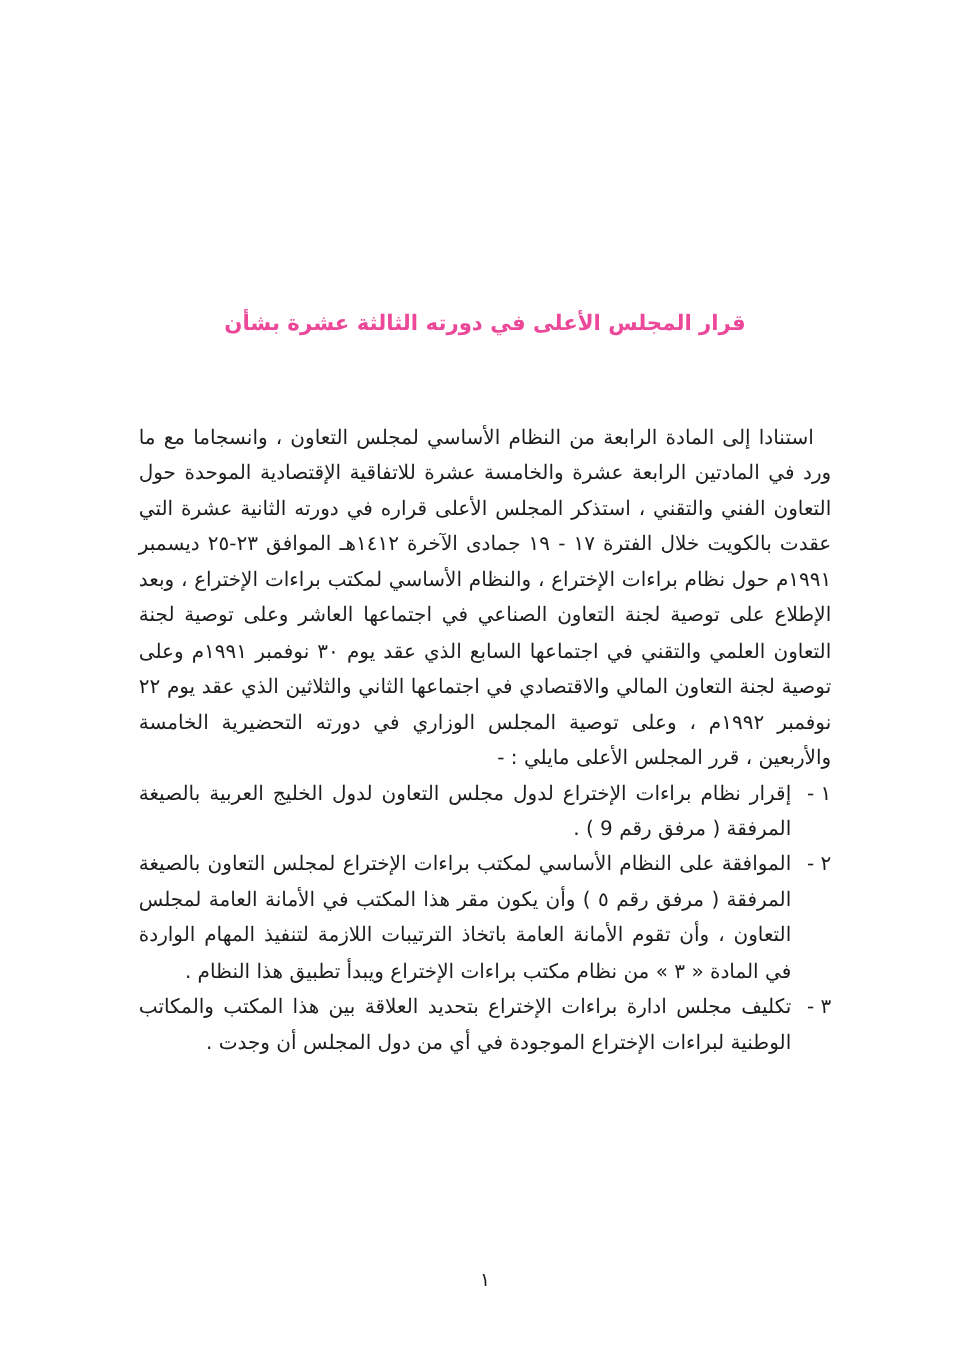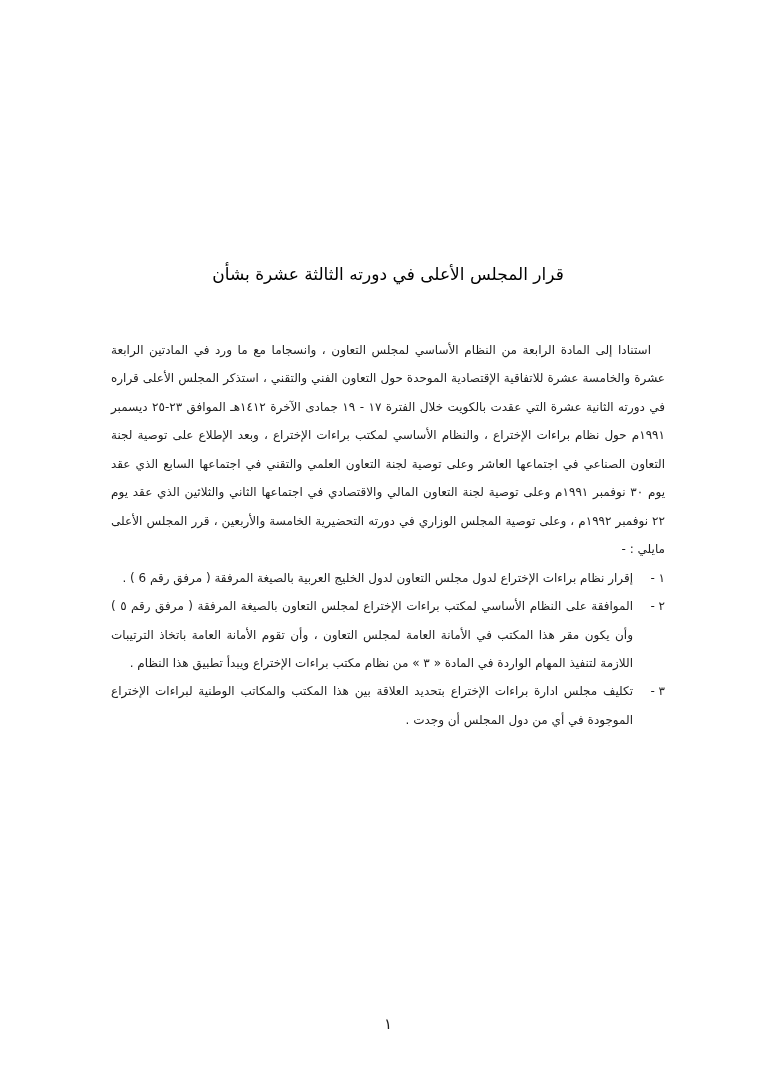--- a/index.html
+++ b/index.html
@@ -12,36 +12,36 @@
     height: 1092px;
     margin: 0 auto;
     background: #ffffff;
     color: #1b1b1b;
     direction: rtl;
     overflow: hidden;
   }
 
   .title-block {
     position: absolute;
-    top: 256px;
+    top: 241px;
     left: 0;
     right: 0;
     text-align: center;
-    font-weight: normal;
+    font-weight: bold;
     font-size: 17px;
     line-height: 37px;
-    color: #000000;
+    color: #ec4899;
   }
 
   .content {
     position: absolute;
     top: 336px;
     right: 111px;
     width: 554px;
-    font-size: 12px;
+    font-size: 16px;
     line-height: 28.45px;
     text-align: justify;
     color: #1d1d1d;
   }
 
   .preamble {
     text-indent: 14px;
     margin-bottom: 0;
   }
 
@@ -79,21 +79,21 @@
   <div class="title-block">
     <div>قرار المجلس الأعلى في دورته الثالثة عشرة بشأن</div>
   </div>
 
   <div class="content">
 
     <p class="preamble">استنادا إلى المادة الرابعة من النظام الأساسي لمجلس التعاون ، وانسجاما مع ما ورد في المادتين الرابعة عشرة والخامسة عشرة للاتفاقية الإقتصادية الموحدة حول التعاون الفني والتقني ، استذكر المجلس الأعلى قراره في دورته الثانية عشرة التي عقدت بالكويت خلال الفترة ١٧ - ١٩ جمادى الآخرة ١٤١٢هـ الموافق ٢٣-٢٥ ديسمبر ١٩٩١م حول نظام براءات الإختراع ، والنظام الأساسي لمكتب براءات الإختراع ، وبعد الإطلاع على توصية لجنة التعاون الصناعي في اجتماعها العاشر وعلى توصية لجنة التعاون العلمي والتقني في اجتماعها السابع الذي عقد يوم ٣٠ نوفمبر ١٩٩١م وعلى توصية لجنة التعاون المالي والاقتصادي في اجتماعها الثاني والثلاثين الذي عقد يوم ٢٢ نوفمبر ١٩٩٢م ، وعلى توصية المجلس الوزاري في دورته التحضيرية الخامسة والأربعين ، قرر المجلس الأعلى مايلي : -</p>
 
     <div class="decision-item">
       <span class="item-marker">١ -</span>
-      <span class="item-text">إقرار نظام براءات الإختراع لدول مجلس التعاون لدول الخليج العربية بالصيغة المرفقة ( مرفق رقم 6 ) .</span>
+      <span class="item-text">إقرار نظام براءات الإختراع لدول مجلس التعاون لدول الخليج العربية بالصيغة المرفقة ( مرفق رقم 9 ) .</span>
     </div>
 
     <div class="decision-item">
       <span class="item-marker">٢ -</span>
       <span class="item-text">الموافقة على النظام الأساسي لمكتب براءات الإختراع لمجلس التعاون بالصيغة المرفقة ( مرفق رقم ٥ ) وأن يكون مقر هذا المكتب في الأمانة العامة لمجلس التعاون ، وأن تقوم الأمانة العامة باتخاذ الترتيبات اللازمة لتنفيذ المهام الواردة في المادة « ٣ » من نظام مكتب براءات الإختراع ويبدأ تطبيق هذا النظام .</span>
     </div>
 
     <div class="decision-item">
       <span class="item-marker">٣ -</span>
       <span class="item-text">تكليف مجلس ادارة براءات الإختراع بتحديد العلاقة بين هذا المكتب والمكاتب الوطنية لبراءات الإختراع الموجودة في أي من دول المجلس أن وجدت .</span>

